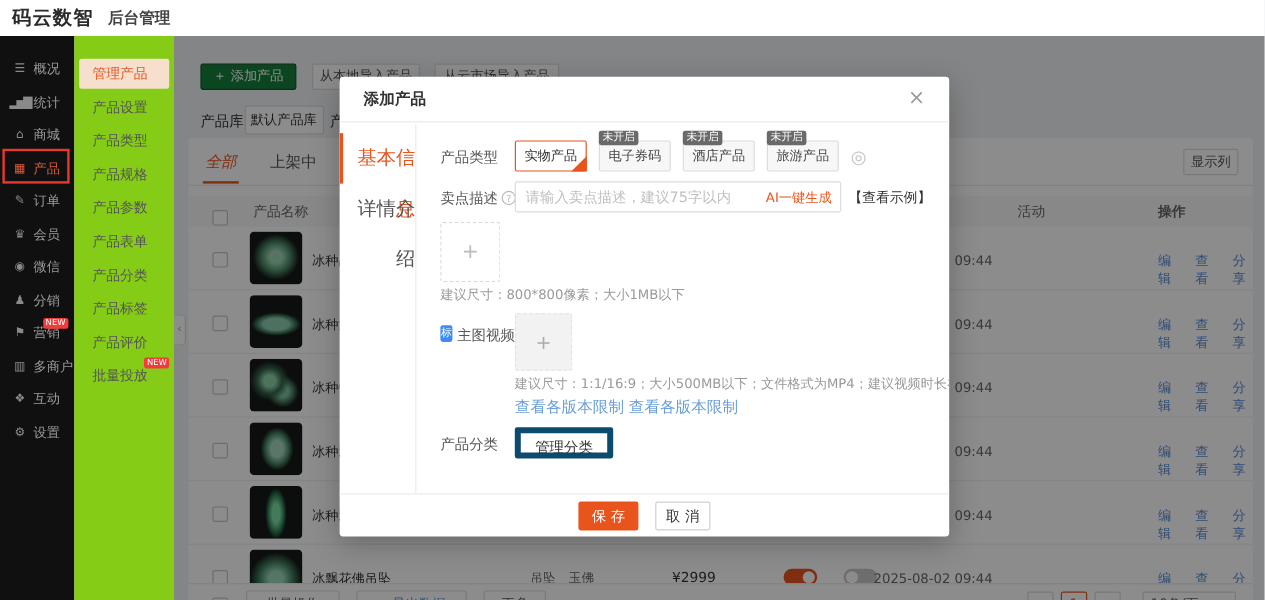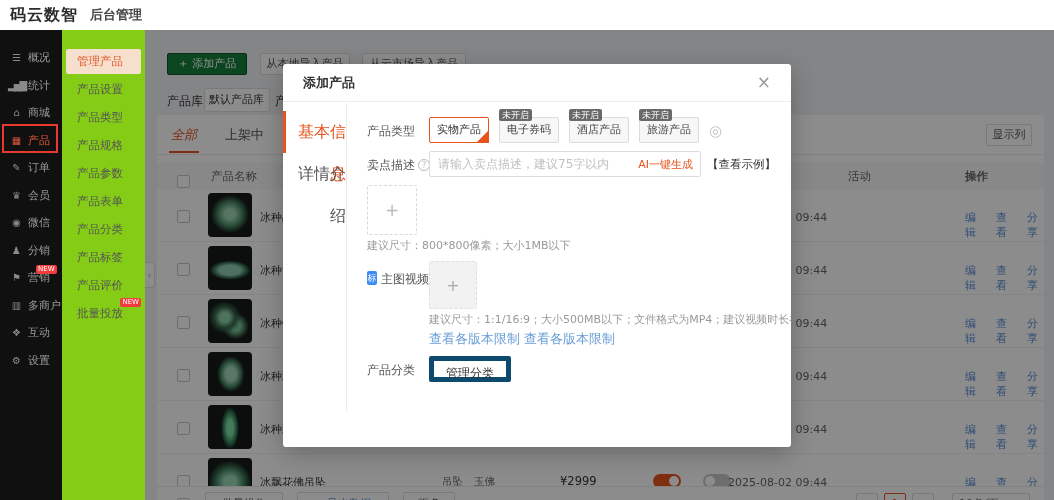--- a/index.html
+++ b/index.html
@@ -400,15 +400,19 @@
           </div>
         </div>
 
         <div class="f-row">
           <span class="f-label">产品分类</span>
           <span class="cat-btn">管理分类</span>
         </div>
 
       </div>
     </div>
+    <div class="m-footer">
+      <span class="btn-save">保 存</span>
+      <span class="btn-cancel">取 消</span>
+    </div>
   </div>
 
 </div>
 
 </body></html>

